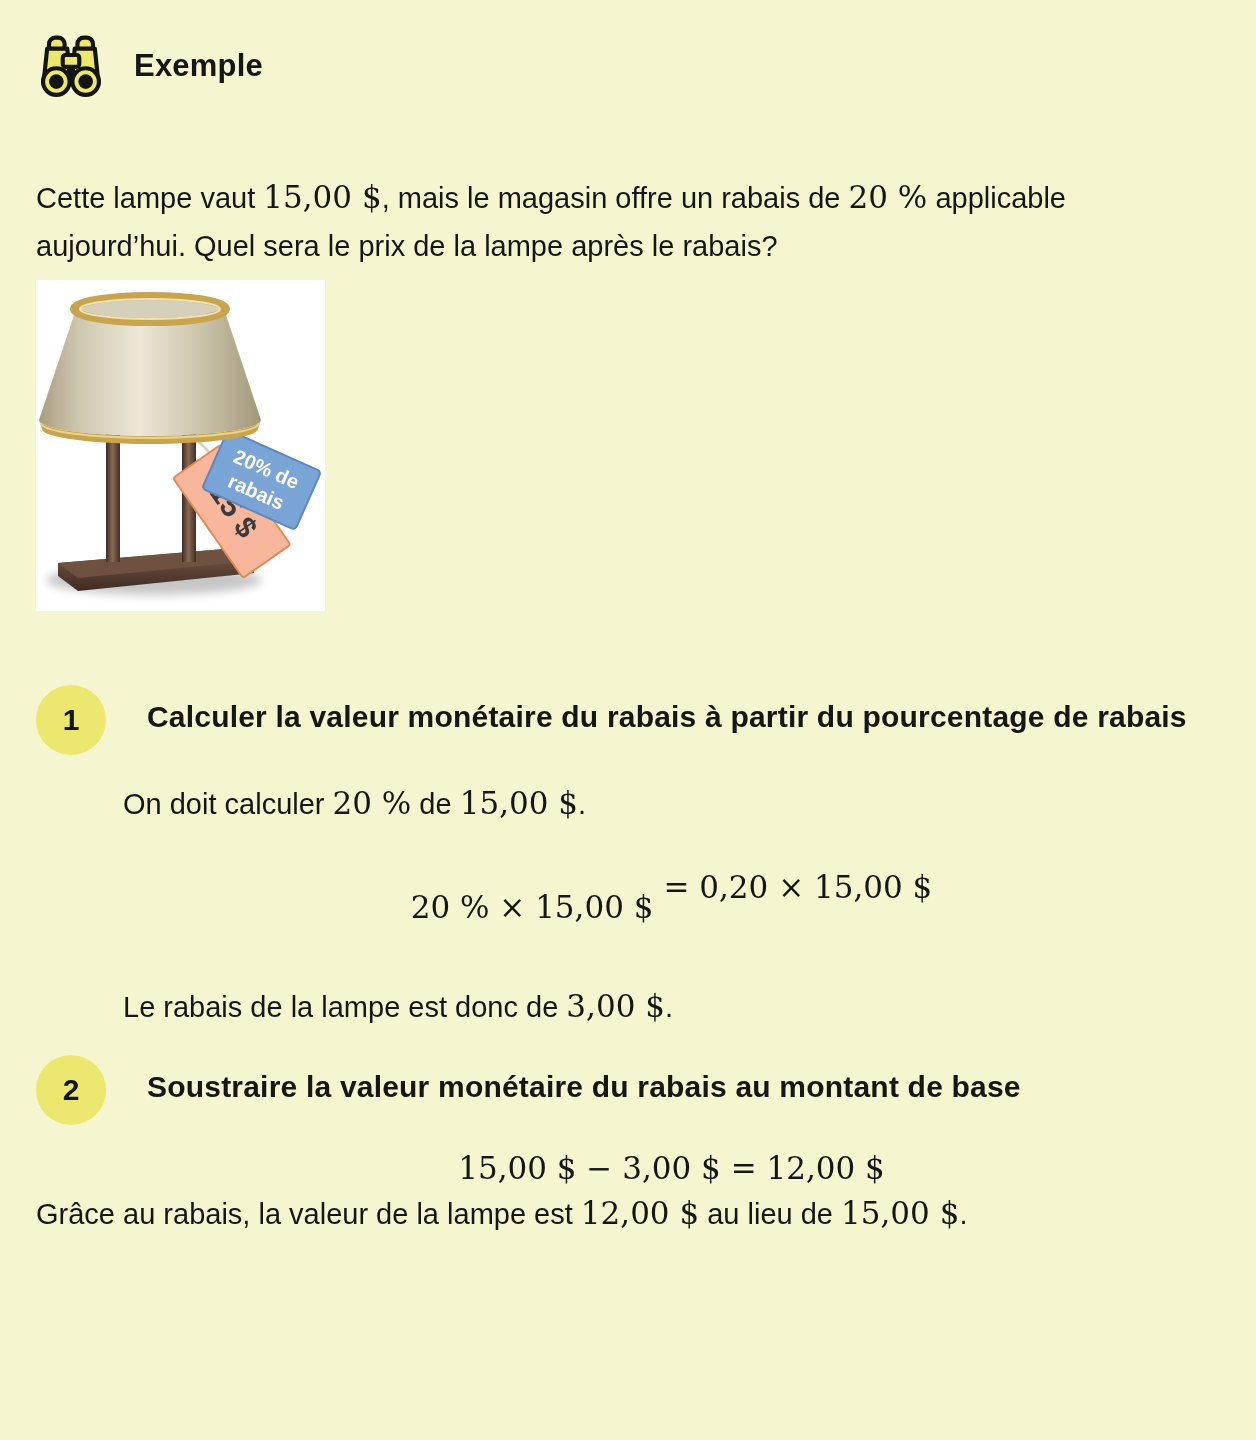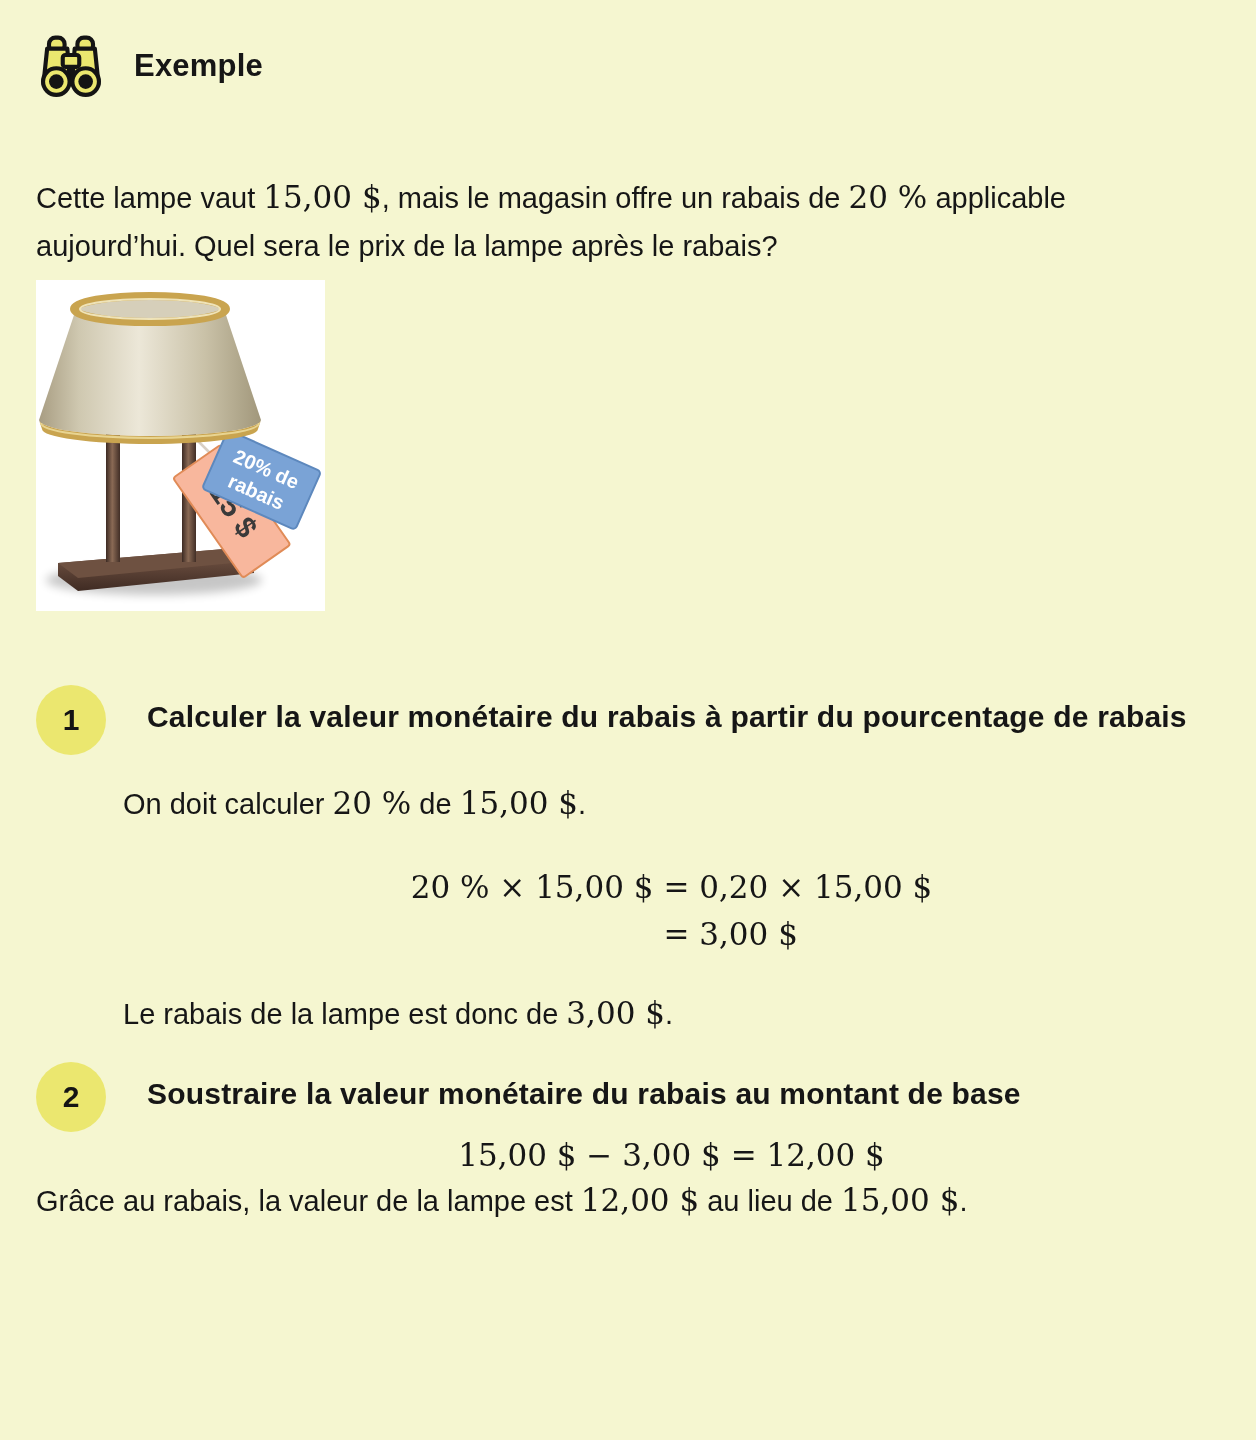--- a/index.html
+++ b/index.html
@@ -54,24 +54,25 @@
   .equation-block {
     margin-top: 40px;
     display: grid;
     grid-template-columns: auto auto;
     column-gap: 10px;
     justify-content: center;
     font-family: "DejaVu Serif", serif;
     font-size: 31px;
     line-height: 47px;
   }
-  .equation-block .lhs { text-align: right; }
+  .equation-block .lhs { text-align: right; margin-top: 20px; }
   .equation-block .rhs { text-align: left; }
 
   .equation-single {
+    margin-top: 20px;
     text-align: center;
     font-family: "DejaVu Serif", serif;
     font-size: 31px;
     line-height: 47px;
   }
 
   .conclusion { font-size: 29px; line-height: 42px; }
 </style>
 </head>
 <body>
@@ -158,21 +159,20 @@
     <div class="step-title">Calculer la valeur monétaire du rabais à partir du pourcentage de rabais</div>
   </div>
 
   <div class="step-body">
     <p class="calc-line"><span>On doit calculer </span><span class="math">20 %</span><span> de </span><span class="math">15,00 $</span><span>.</span></p>
 
     <div class="equation-block">
       <span class="lhs">20 % × 15,00 $</span>
       <span class="rhs">= 0,20 × 15,00 $</span>
       <span class="lhs"></span>
-      <span class="rhs">= 3,00 $</span>
     </div>
 
     <p class="result-line"><span>Le rabais de la lampe est donc de </span><span class="math">3,00 $</span><span>.</span></p>
   </div>
 
   <div class="step-row step-2">
     <div class="step-badge">2</div>
     <div class="step-title">Soustraire la valeur monétaire du rabais au montant de base</div>
   </div>
 

